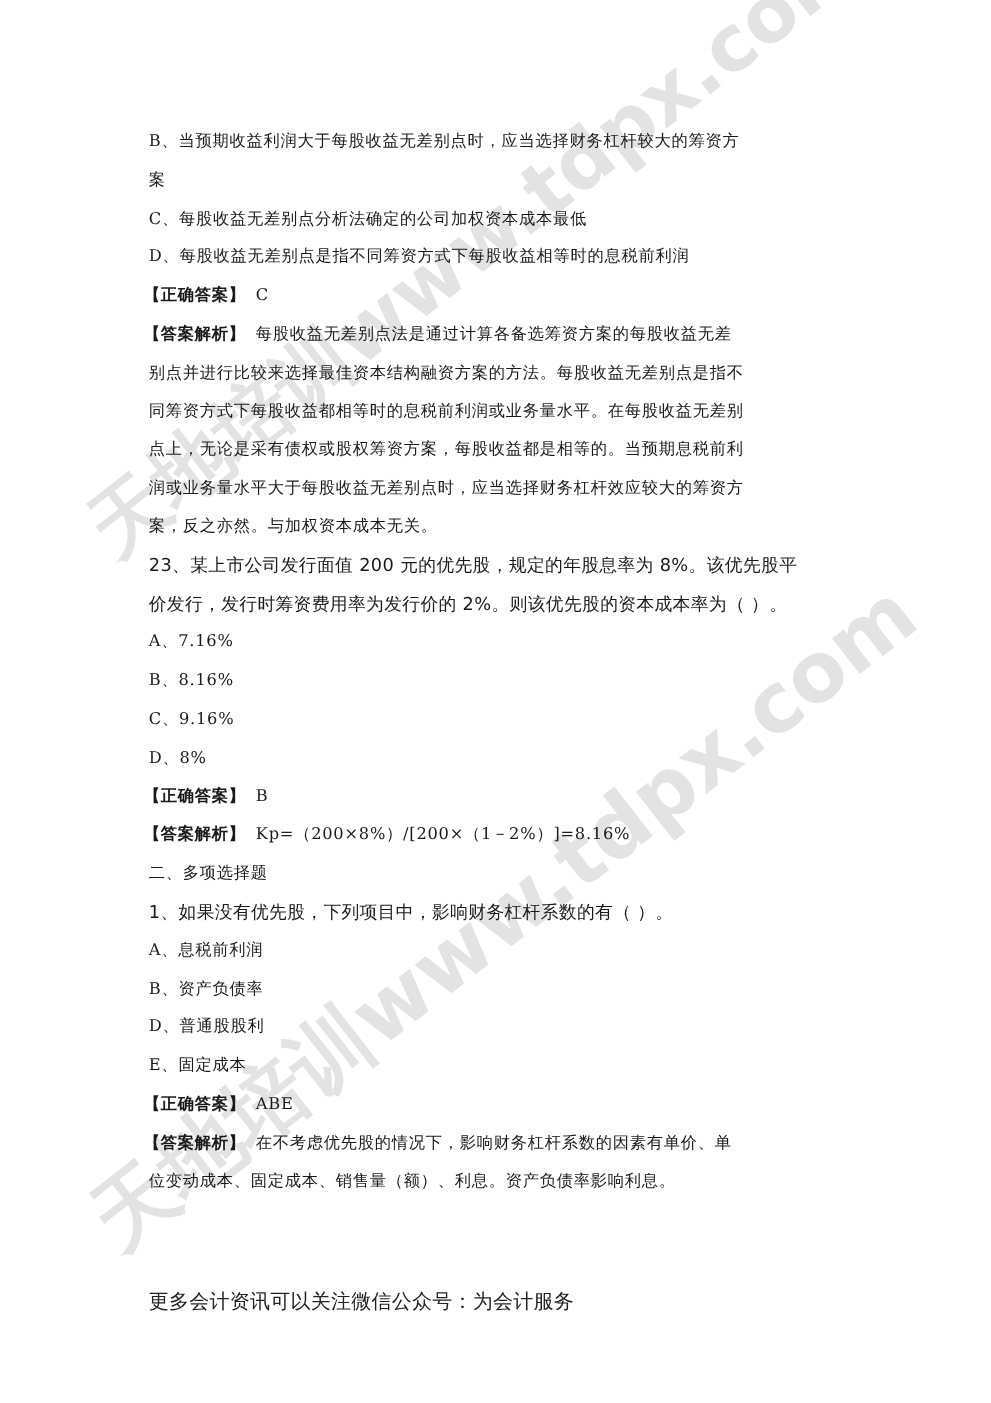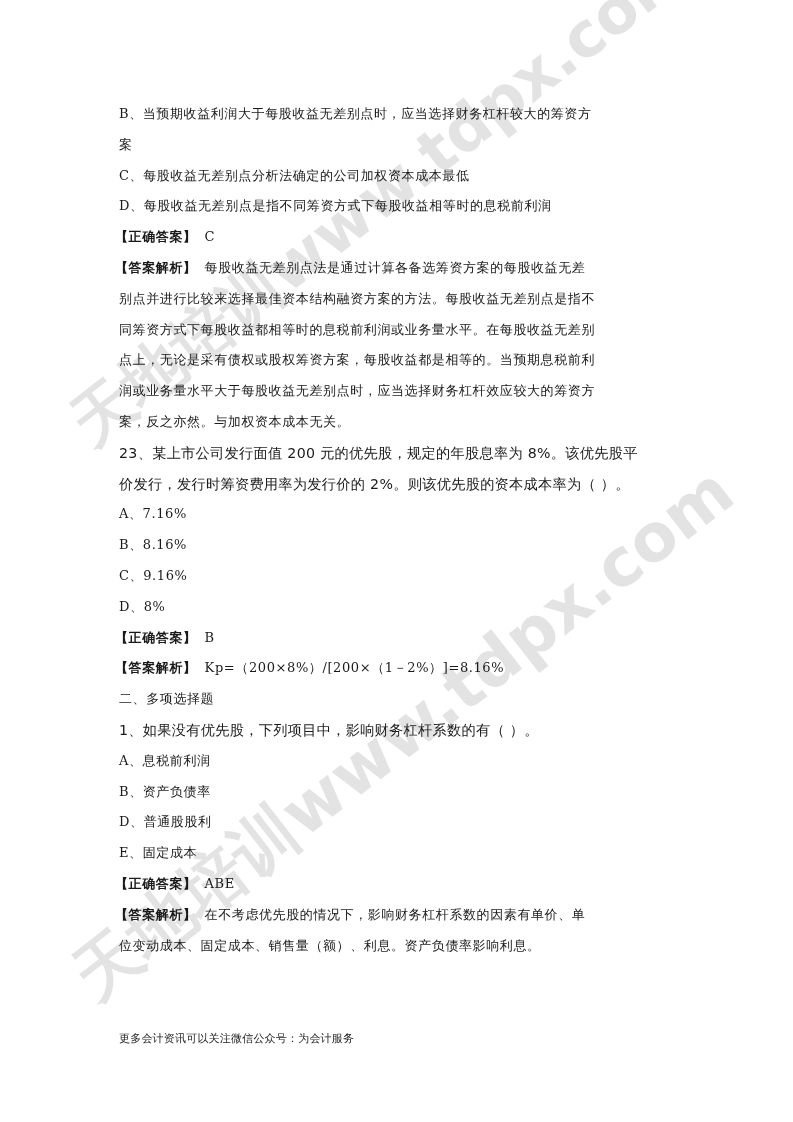--- a/index.html
+++ b/index.html
@@ -42,21 +42,21 @@
       font-size: 13px; line-height: 30.8px; height: 30.8px; white-space: nowrap;
       letter-spacing: 0.6px;
     }
     .bold { font-family: "DejaVu Sans", sans-serif; font-weight: normal; font-size: 14.2px; letter-spacing: 0.3px; }
     .bracket-label { margin-left: -4px; font-weight: bold; }
     .ans-val { margin-left: 8px; }
 
     
     .footer {
       position: absolute; left: 119px; top: 1031px;
-      font-size: 11px; color: #222; letter-spacing: 0.2px; text-align: center;
+      font-size: 16px; color: #222; letter-spacing: 0.2px; text-align: center;
     }
   </style>
 </head>
 <body>
 
 <div class="page">
 
 
   <div class="watermark wm1">天地培训www.tdpx.com</div>
   <div class="watermark wm2">天地培训www.tdpx.com</div>

